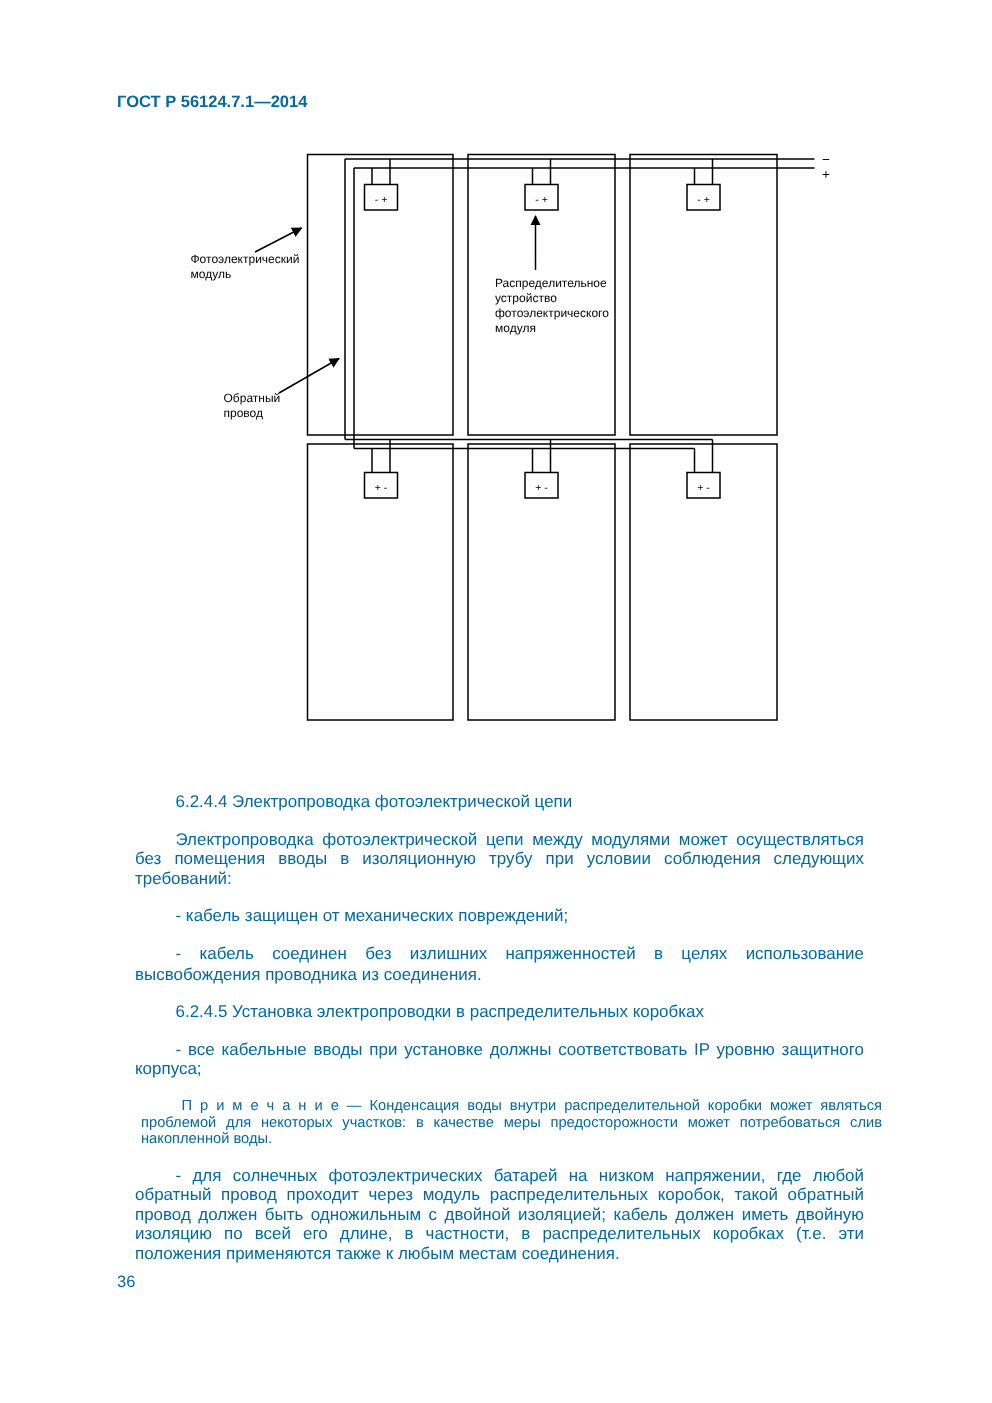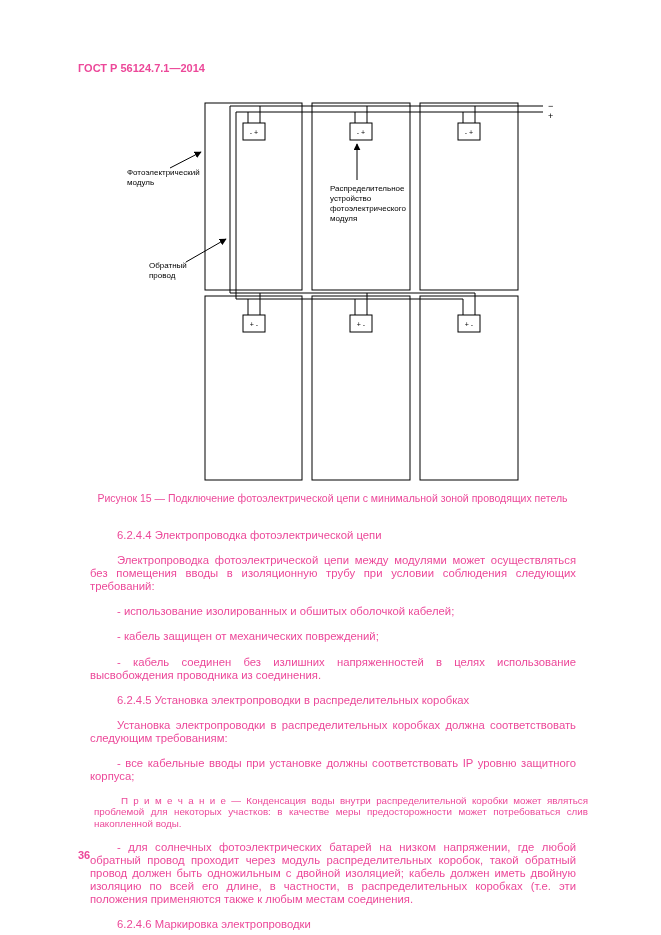--- a/index.html
+++ b/index.html
@@ -1,21 +1,21 @@
 <!DOCTYPE html>
 <html><head>
 <meta charset="utf-8">
 <style>
   html,body { margin:0; padding:0; background:#ffffff; }
   .page {
     position:relative;
     width:661px; height:935px;
     background:#ffffff;
     font-family:"Liberation Sans", sans-serif;
-    color:#ec4899;
+    color:#0369a1;
     overflow:hidden;
   }
   .doc-header {
     position:absolute; left:78px; top:62px;
     font-size:11px; font-weight:bold;
   }
   .diagram {
     position:absolute; left:0; top:90px;
   }
   .diagram text { font-family:"Liberation Sans", sans-serif; fill:#000; }
@@ -27,21 +27,21 @@
     position:absolute; left:78px; top:517px; width:510px;
     font-size:11.3px; line-height:13.1px; text-align:justify;
   }
   .body-text p { margin:12px; text-indent:27px; }
   .body-text p.note {
     font-size:9.8px; line-height:11.2px;
     margin:4px 0 8px 16px;
   }
   .page-number {
     position:absolute; left:78px; top:849px;
-    font-size:11px; font-weight:bold;
+    font-size:11px; font-weight:normal;
   }
 </style>
 </head>
 <body>
 
 <div class="page">
 
   <div class="doc-header">ГОСТ Р 56124.7.1—2014</div>
 
   <svg class="diagram" width="661" height="400" viewBox="0 0 661 400">
@@ -118,31 +118,27 @@
       <text x="330" y="131" font-size="8">модуля</text>
     </g>
 
     <g>
       <line x1="186" y1="172" x2="226" y2="149" stroke="#000" stroke-width="1" marker-end="url(#arr)"></line>
       <text x="149" y="178" font-size="8">Обратный</text>
       <text x="149" y="188" font-size="8">провод</text>
     </g>
   </svg>
 
-  <div class="fig-caption">Рисунок 15 — Подключение фотоэлектрической цепи с минимальной зоной проводящих петель</div>
 
   <div class="body-text">
     <p>6.2.4.4 Электропроводка фотоэлектрической цепи</p>
     <p>Электропроводка фотоэлектрической цепи между модулями может осуществляться без помещения вводы в изоляционную трубу при условии соблюдения следующих требований:</p>
-    <p>- использование изолированных и обшитых оболочкой кабелей;</p>
     <p>- кабель защищен от механических повреждений;</p>
     <p>- кабель соединен без излишних напряженностей в целях использование высвобождения проводника из соединения.</p>
     <p>6.2.4.5 Установка электропроводки в распределительных коробках</p>
-    <p>Установка электропроводки в распределительных коробках должна соответствовать следующим требованиям:</p>
     <p>- все кабельные вводы при установке должны соответствовать IP уровню защитного корпуса;</p>
     <p class="note">П р и м е ч а н и е  —  Конденсация воды внутри распределительной коробки может являться проблемой для некоторых участков: в качестве меры предосторожности может потребоваться слив накопленной воды.</p>
     <p>- для солнечных фотоэлектрических батарей на низком напряжении, где любой обратный провод проходит через модуль распределительных коробок, такой обратный провод должен быть одножильным с двойной изоляцией; кабель должен иметь двойную изоляцию по всей его длине, в частности, в распределительных коробках (т.е. эти положения применяются также к любым местам соединения.</p>
-    <p>6.2.4.6 Маркировка электропроводки</p>
   </div>
 
   <div class="page-number">36</div>
 
 </div>
 
 </body></html>

